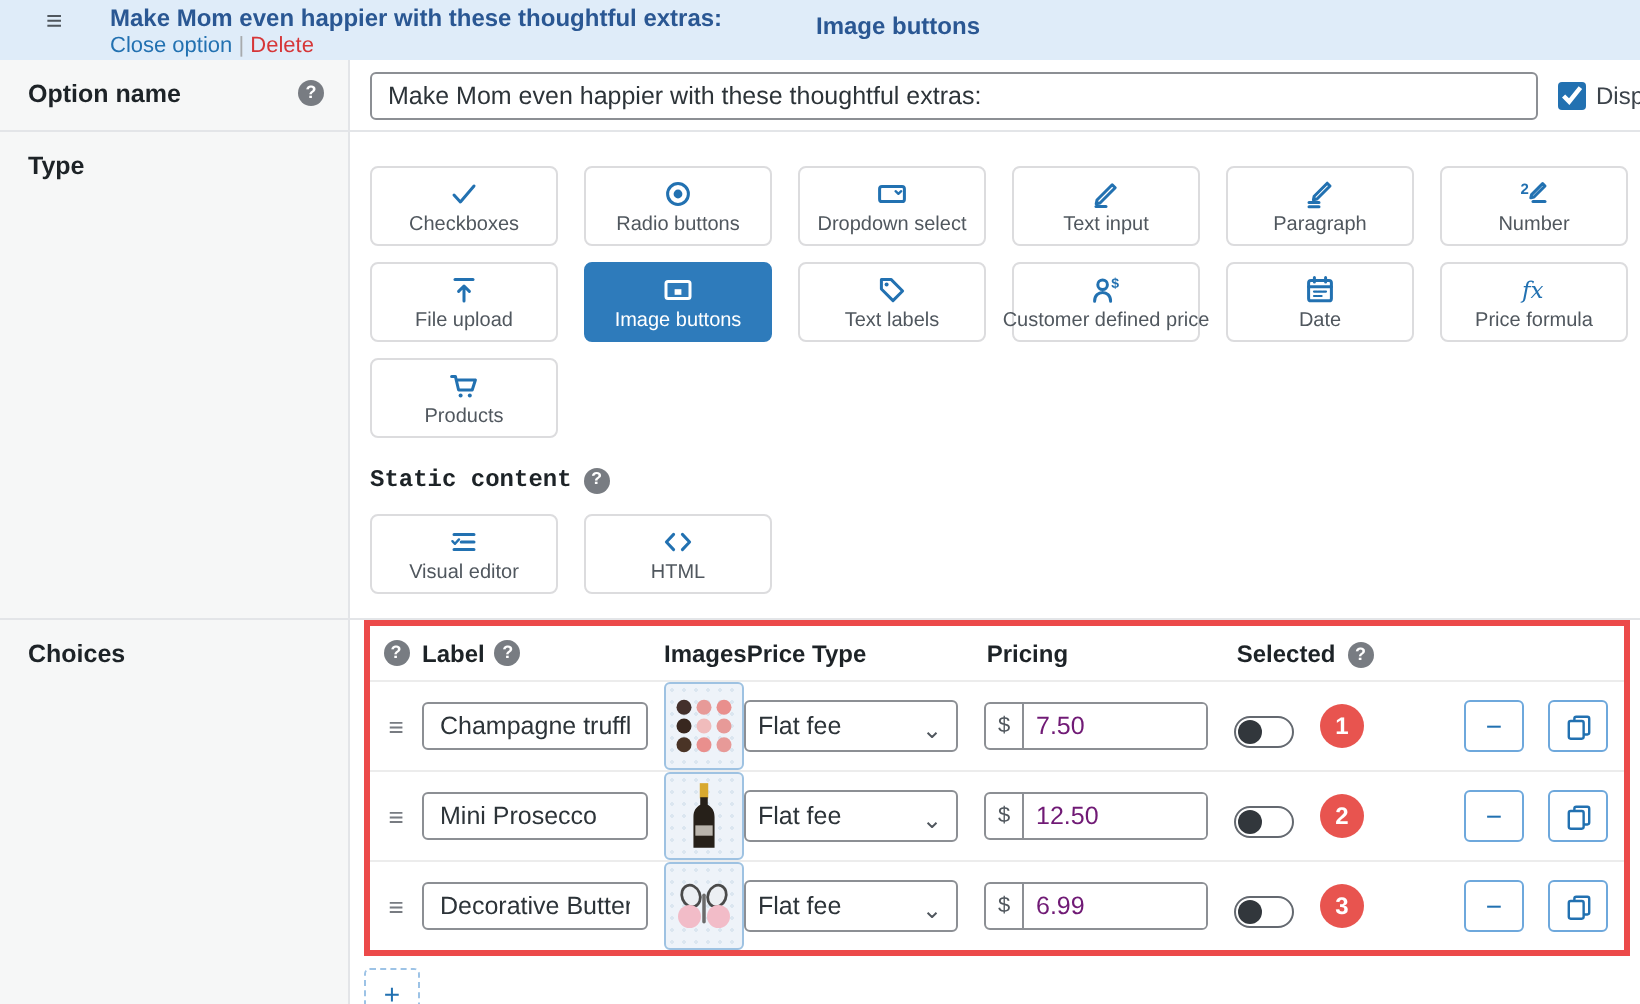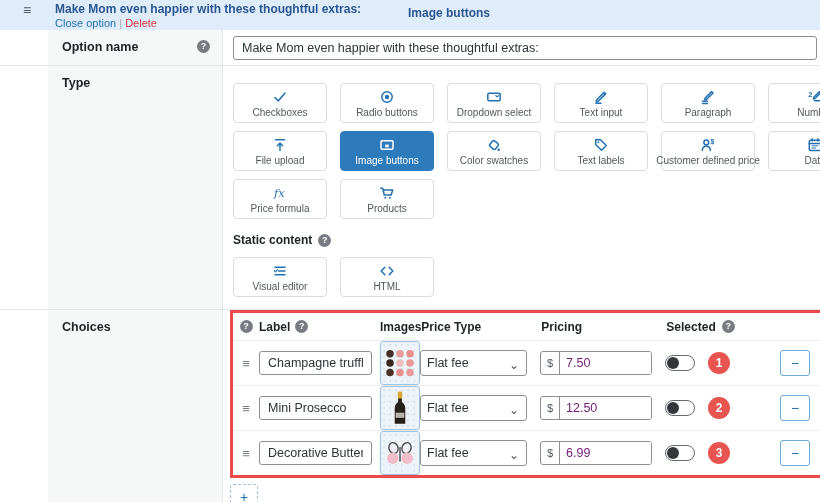--- a/index.html
+++ b/index.html
@@ -14,21 +14,21 @@
   .hdr { flex:0 0 30px; background:var(--header-bg,#dfecf9); position:relative; display:flex; }
   .hamburger { position:absolute; left:23px; top:2px; font-size:14px; color:#50575e; cursor:pointer; }
   .hdr-titles { position:absolute; left:55px; top:3px; line-height:13px; }
   .hdr-title { font-size:12px; font-weight:700; color:var(--title-col,#2a5793); }
   .hdr-links { font-size:11px; margin-top:1px; }
   .lnk-close { color:#2271b1; cursor:pointer; }
   .lnk-sep { color:#a7aaad; }
   .lnk-delete { color:var(--delete-col,#d63638); cursor:pointer; }
   .hdr-type { position:absolute; left:408px; top:6px; font-size:12px; font-weight:700; color:var(--title-col,#2a5793); }
   
-  .row { display:flex; width:100%;padding-left:48px; }
+  .row { display:flex; width:100%; }
   .row-option { flex:0 0 36px; border-bottom:1px solid #e3e5e8; }
   .row-type { flex:0 0 244px; border-bottom:1px solid #e3e5e8; }
   .row-choices { flex:1 1 auto; }
   .row-label {
     flex:0 0 175px; background:#f6f7f7; border-right:1px solid #e3e5e8;
     padding:10px 12px 0 14px; font-size:12.5px; font-weight:700; color:#1d2327;
     display:flex; justify-content:space-between; align-items:flex-start;
   }
   .row-content { flex:1 1 auto; background:#fff; position:relative; }
   .help {
@@ -52,32 +52,32 @@
   .type-btn {
     height:40px; border:1px solid #dcdcde; border-radius:4px; background:#fff;
     display:flex; flex-direction:column; align-items:center; justify-content:center;
     gap:3px; cursor:pointer;
   }
   .type-btn .ticon { height:16px; display:flex; align-items:center; justify-content:center; color:#2271b1; }
   .type-btn .tlbl { font-size:10px; color:#50575e; line-height:1; white-space:nowrap; }
   .type-btn.selected { background:var(--selected-bg); border-color:var(--selected-bg); }
   .type-btn.selected .ticon { color:#fff; }
   .type-btn.selected .tlbl { color:#fff; }
-  .static-label { margin:14px 0 10px 0; font-size:12px; font-weight:700; color:#1d2327; display:flex; align-items:flex-end; gap:6px; }
+  .static-label { margin:14px 0 10px 0; font-size:12px; font-weight:700; color:#1d2327; display:flex; align-items:flex-end; gap:6px;font-family:Liberation Mono, monospace; }
   
   .choices-content { padding:0 0 0 7px; }
   .red-box { width:633px; border:3px solid var(--highlight); background:#fff; }
   .c-header { display:flex; align-items:center; height:27px; font-size:12px; font-weight:700; color:#1d2327; }
   .c-row { display:flex; align-items:center; height:45px; border-top:1px solid #ececec; }
   .col-h { flex:0 0 26px; display:flex; justify-content:center; align-items:center; }
   .col-label { flex:0 0 113px; margin-right:8px; display:flex; align-items:center; gap:5px; }
   .col-img { flex:0 0 40px; display:flex; align-items:center; }
   .col-ptype { flex:0 0 107px; margin-right:13px; }
   .col-pricing { flex:0 0 112px; margin-right:13px; display:flex; align-items:center; }
-  .col-selected { flex:0 0 110px; display:flex; align-items:center; }
+  .col-selected { flex:0 0 110px; display:flex; align-items:flex-end; }
   .col-spacer { flex:1 1 auto; }
   .col-minus { flex:0 0 30px; margin-right:12px; }
   .col-copy { flex:0 0 30px; margin-right:8px; }
   .label-input { width:113px; }
   .drag { color:#787c82; font-size:13px; cursor:grab; line-height:1; }
   .thumb {
     width:40px; height:44px; border:1px solid #9ec2e2; border-radius:3px;
     background:#eef3f9; background-image:radial-gradient(#dbe6f0 1px, transparent 1px);
     background-size:6px 6px; display:flex; align-items:center; justify-content:center; cursor:pointer;
   }
@@ -207,29 +207,20 @@
             <span class="tlbl">File upload</span>
           </div>
           <div class="type-btn selected">
             <span class="ticon">
               <svg width="16" height="16" viewBox="0 0 16 16" fill="none" stroke="currentColor" stroke-width="1.5" stroke-linecap="round" stroke-linejoin="round">
                 <rect x="2" y="3.8" width="12" height="8.4" rx="1"></rect>
                 <rect x="6.3" y="7.6" width="3.4" height="2.8" fill="currentColor" stroke="none"></rect>
               </svg>
             </span>
             <span class="tlbl">Image buttons</span>
-          </div>
-          <div class="type-btn">
-            <span class="ticon">
-              <svg width="16" height="16" viewBox="0 0 16 16" fill="none" stroke="currentColor" stroke-width="1.5" stroke-linecap="round" stroke-linejoin="round">
-                <rect x="4.4" y="4.4" width="7.2" height="7.2" rx="1.8" transform="rotate(40 8 8)"></rect>
-                <circle cx="12.7" cy="12.7" r="1.2" fill="currentColor" stroke="none"></circle>
-              </svg>
-            </span>
-            <span class="tlbl">Color swatches</span>
           </div>
           <div class="type-btn">
             <span class="ticon">
               <svg width="16" height="16" viewBox="0 0 16 16" fill="none" stroke="currentColor" stroke-width="1.5" stroke-linecap="round" stroke-linejoin="round">
                 <path d="M2.7 2.7h4.8l5.8 5.8-4.8 4.8-5.8-5.8z"></path>
                 <circle cx="5.3" cy="5.3" r="1" fill="currentColor" stroke="none"></circle>
               </svg>
             </span>
             <span class="tlbl">Text labels</span>
           </div>

